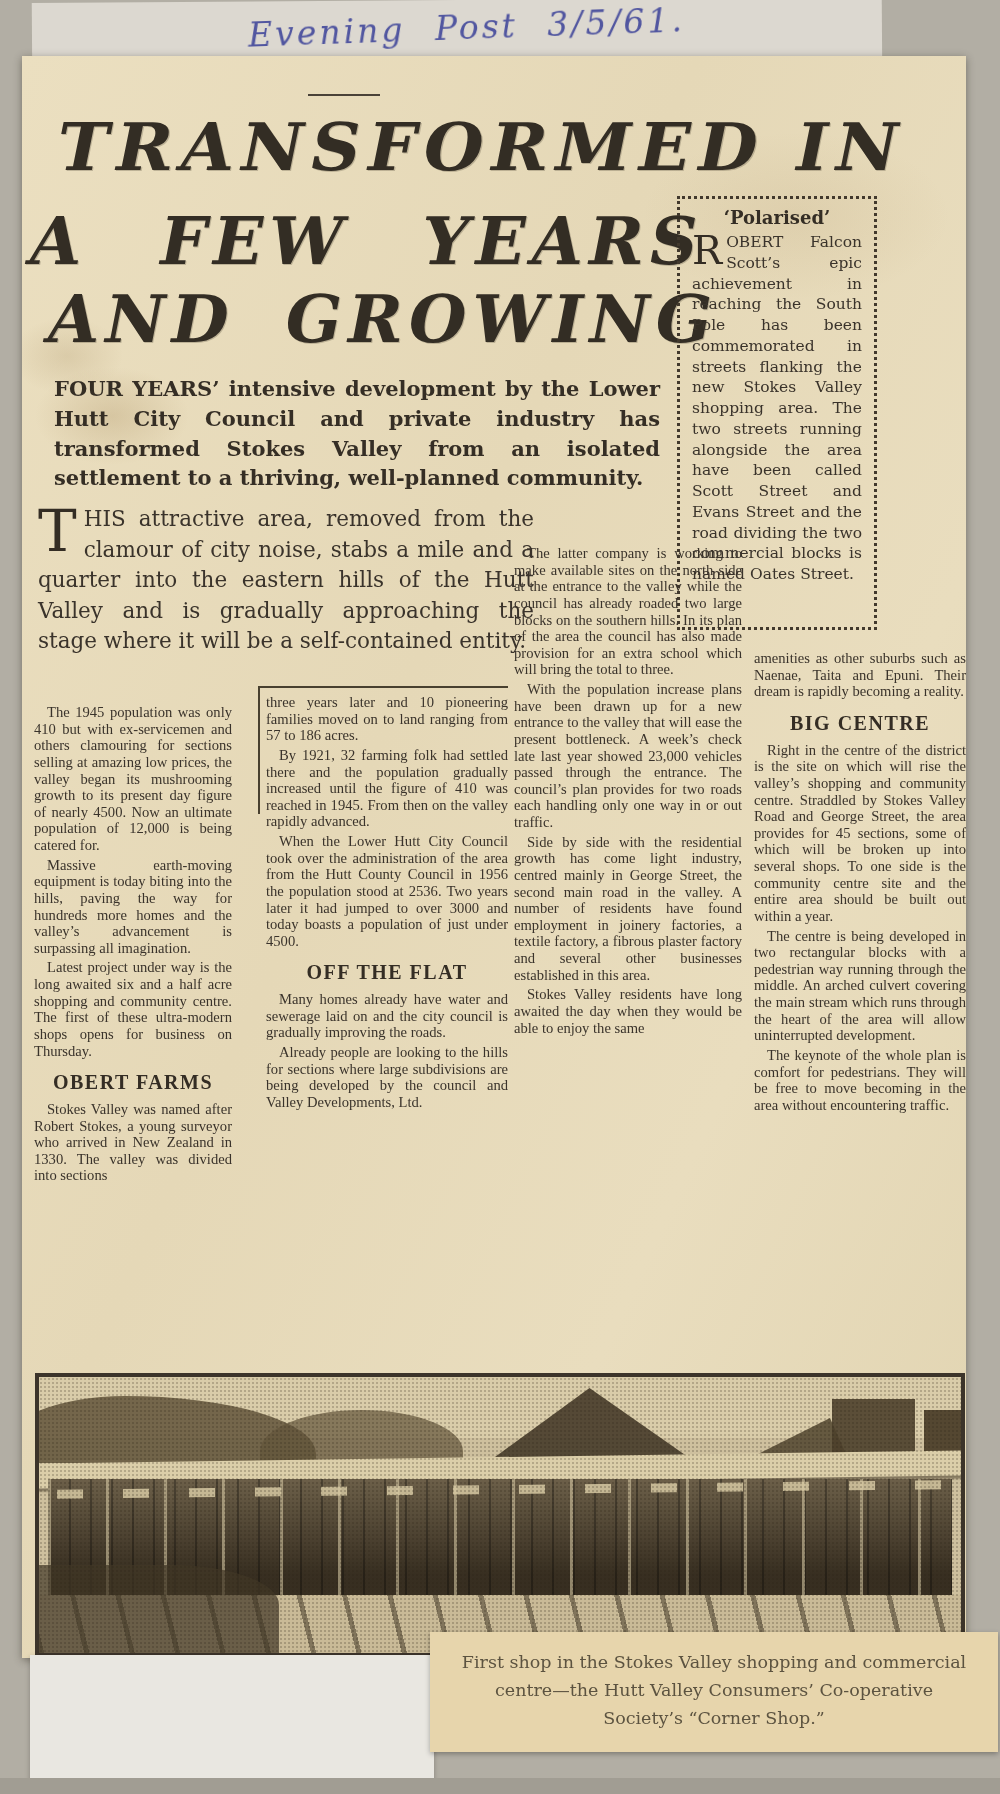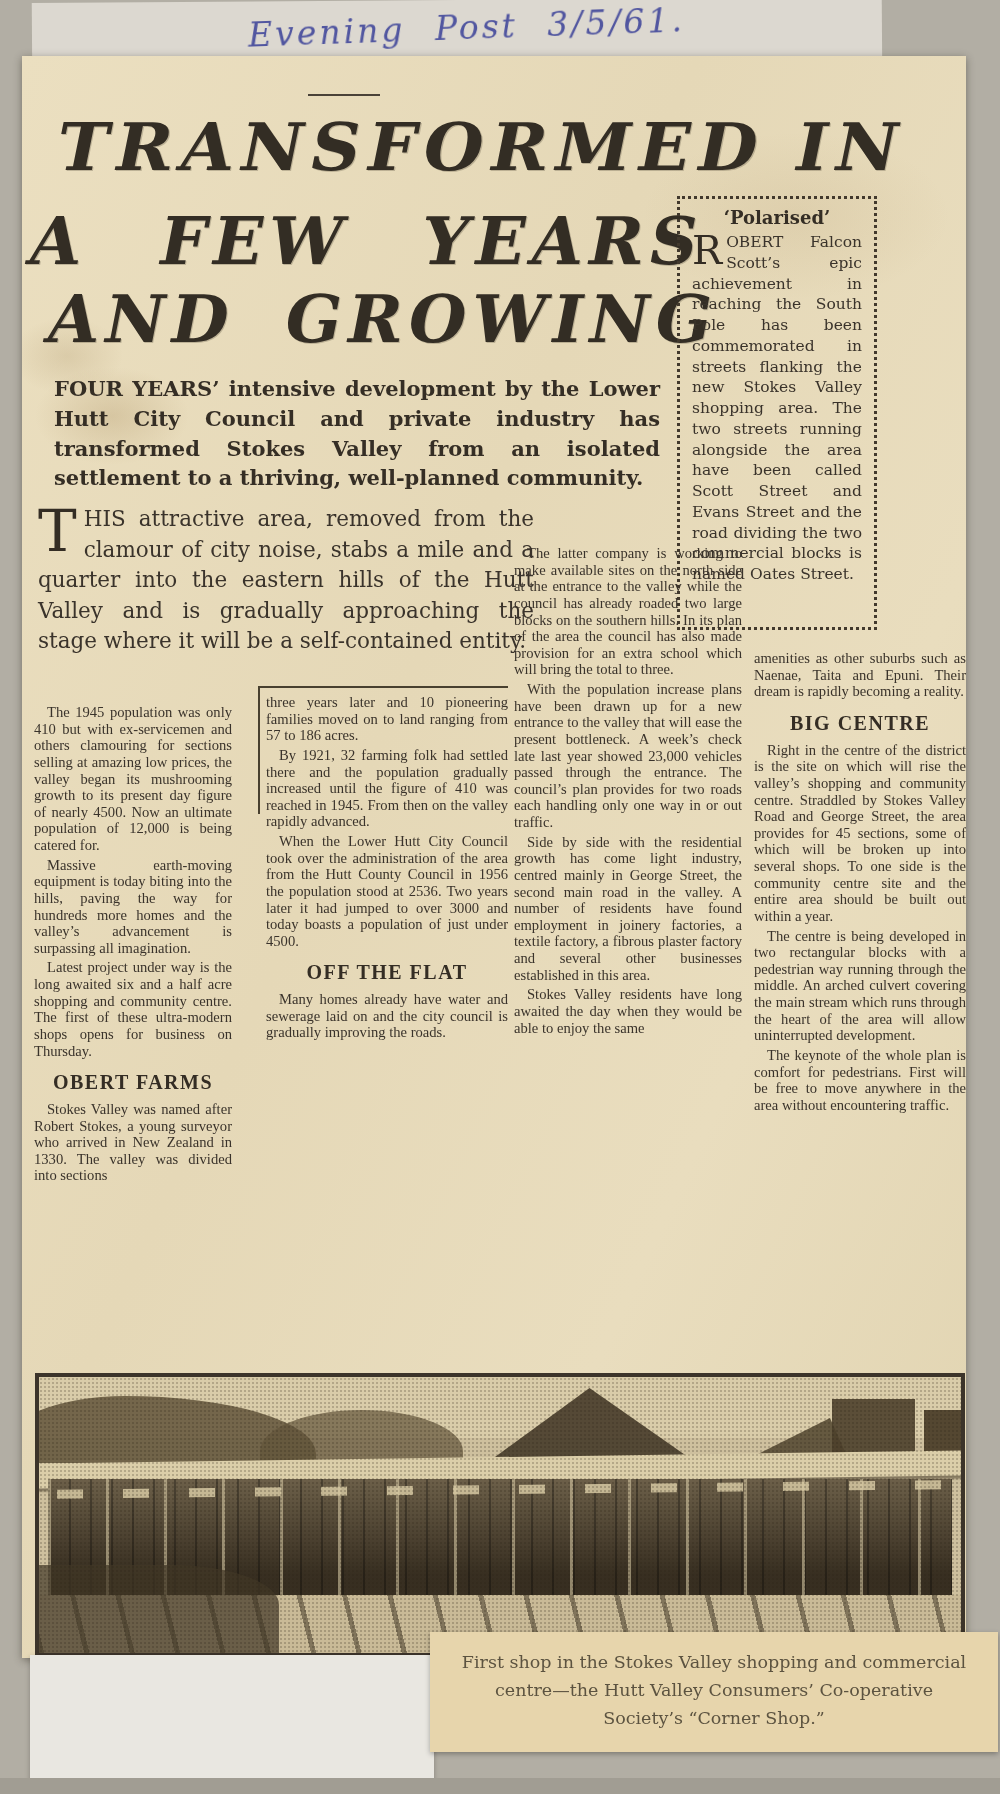--- a/index.html
+++ b/index.html
@@ -120,35 +120,36 @@
       <p class="colhead">OBERT FARMS</p>
       <p class="ind">Stokes Valley was named after Robert Stokes, a young surveyor who arrived in New Zealand in 1330. The valley was divided into sections</p>
     </div>
 
     <div class="bcol c2">
       <p>three years later and 10 pioneering families moved on to land ranging from 57 to 186 acres.</p>
       <p class="ind">By 1921, 32 farming folk had settled there and the population gradually increased until the figure of 410 was reached in 1945. From then on the valley rapidly advanced.</p>
       <p class="ind">When the Lower Hutt City Council took over the administration of the area from the Hutt County Council in 1956 the population stood at 2536. Two years later it had jumped to over 3000 and today boasts a population of just under 4500.</p>
       <p class="colhead">OFF THE FLAT</p>
       <p class="ind">Many homes already have water and sewerage laid on and the city council is gradually improving the roads.</p>
+      <p class="ind">Already people are looking to the hills for sections where large subdivisions are being developed by the council and Valley Developments, Ltd.</p>
     </div>
 
     <div class="bcol c3">
       <p class="ind">The latter company is working to make available sites on the north side at the entrance to the valley while the council has already roaded two large blocks on the southern hills. In its plan of the area the council has also made provision for an extra school which will bring the total to three.</p>
       <p class="ind">With the population increase plans have been drawn up for a new entrance to the valley that will ease the present bottleneck. A week’s check late last year showed 23,000 vehicles passed through the entrance. The council’s plan provides for two roads each handling only one way in or out traffic.</p>
       <p class="ind">Side by side with the residential growth has come light industry, centred mainly in George Street, the second main road in the valley. A number of residents have found employment in joinery factories, a textile factory, a fibrous plaster factory and several other businesses established in this area.</p>
       <p class="ind">Stokes Valley residents have long awaited the day when they would be able to enjoy the same</p>
     </div>
 
     <div class="bcol c4">
       <p>amenities as other suburbs such as Naenae, Taita and Epuni. Their dream is rapidly becoming a reality.</p>
       <p class="colhead">BIG CENTRE</p>
       <p class="ind">Right in the centre of the district is the site on which will rise the valley’s shopping and community centre. Straddled by Stokes Valley Road and George Street, the area provides for 45 sections, some of which will be broken up into several shops. To one side is the community centre site and the entire area should be built out within a year.</p>
       <p class="ind">The centre is being developed in two rectangular blocks with a pedestrian way running through the middle. An arched culvert covering the main stream which runs through the heart of the area will allow uninterrupted development.</p>
-      <p class="ind">The keynote of the whole plan is comfort for pedestrians. First will be free to move anywhere in the area without encountering traffic.</p>
+      <p class="ind">The keynote of the whole plan is comfort for pedestrians. They will be free to move becoming in the area without encountering traffic.</p>
     </div>
 
     <div class="photo">
       <div class="ph-sky"></div>
       <div class="ph-hill-l"></div>
       <div class="ph-hill-l2"></div>
       <div class="ph-gable"></div>
       <div class="ph-gable2"></div>
       <div class="ph-block-r"></div>
       <div class="ph-block-r2"></div>

